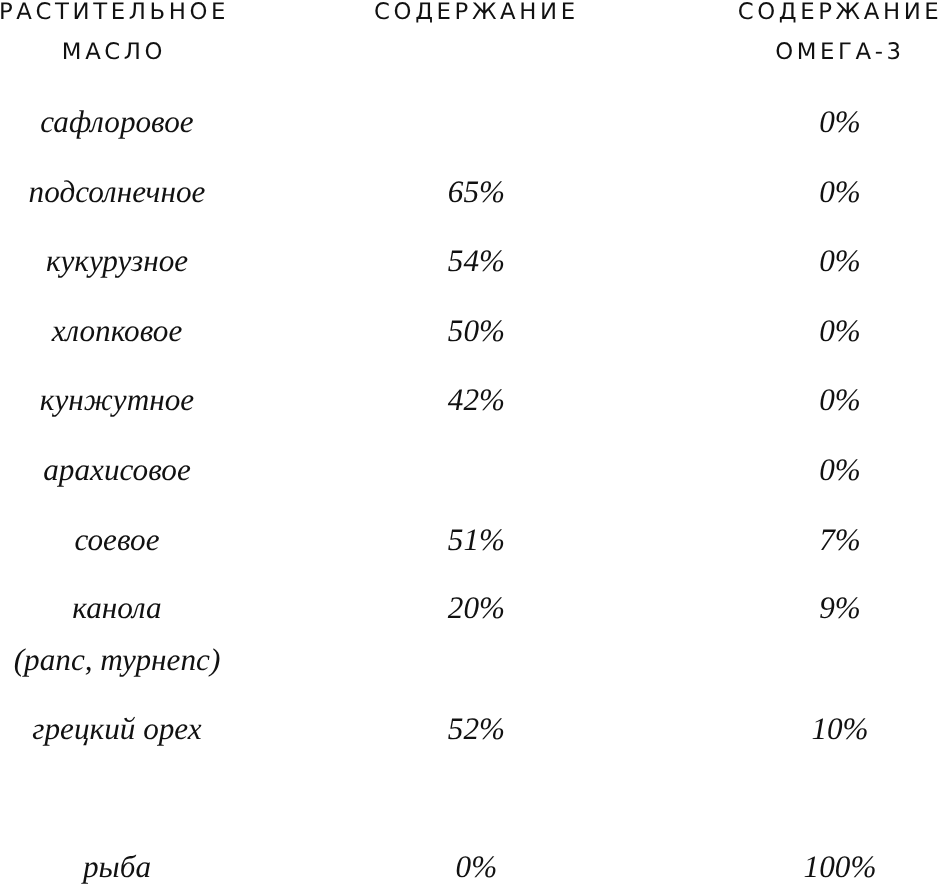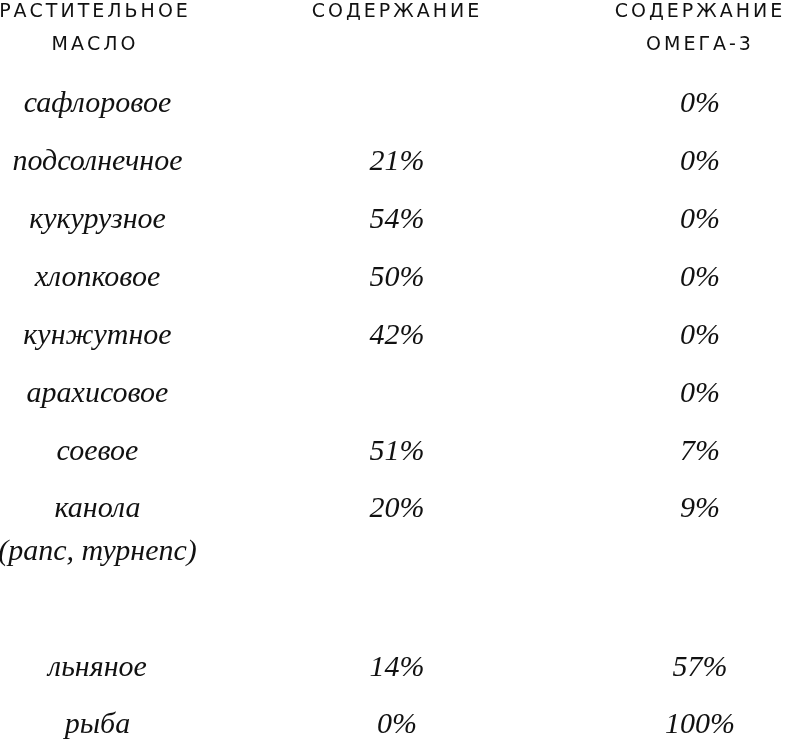--- a/index.html
+++ b/index.html
@@ -36,21 +36,21 @@
     .hdr.c2 { left: 287px; width: 220px; top: -6px; }
     .hdr.c3 { left: 588px; width: 224px; top: -6px; }
 
     .row {
       position: absolute;
       left: 0;
       width: 790px;
       height: 40px;
       font-family: "Liberation Serif", "DejaVu Serif", serif;
       font-style: italic;
-      font-size: 30px;
+      font-size: 26px;
       color: #111111;
     }
     .cell {
       position: absolute;
       top: 0;
       text-align: center;
       white-space: nowrap;
       line-height: 40px;
     }
     .cell.name { left: -5px; width: 205px; }
@@ -82,21 +82,21 @@
     <span>СОДЕРЖАНИЕ</span>
     <span>ОМЕГА-3</span>
   </div>
 
   <div class="row" style="top:82px">
     <div class="cell name">сафлоровое</div>
     <div class="cell o3">0%</div>
   </div>
   <div class="row" style="top:140px">
     <div class="cell name">подсолнечное</div>
-    <div class="cell o6">21%</div>
+    <div class="cell o6">65%</div>
     <div class="cell o3">0%</div>
   </div>
   <div class="row" style="top:198px">
     <div class="cell name">кукурузное</div>
     <div class="cell o6">54%</div>
     <div class="cell o3">0%</div>
   </div>
   <div class="row" style="top:256px">
     <div class="cell name">хлопковое</div>
     <div class="cell o6">50%</div>
@@ -115,24 +115,24 @@
     <div class="cell name">соевое</div>
     <div class="cell o6">51%</div>
     <div class="cell o3">7%</div>
   </div>
   <div class="row" style="top:487px; height:84px">
     <div class="cell name">канола</div>
     <div class="sub">(рапс, турнепс)</div>
     <div class="cell o6">20%</div>
     <div class="cell o3">9%</div>
   </div>
-  <div class="row" style="top:646px">
-    <div class="cell name">льняное</div>
-    <div class="cell o6">14%</div>
-    <div class="cell o3">57%</div>
+  <div class="row" style="top:588px">
+    <div class="cell name">грецкий орех</div>
+    <div class="cell o6">52%</div>
+    <div class="cell o3">10%</div>
   </div>
   <div class="row" style="top:703px">
     <div class="cell name">рыба</div>
     <div class="cell o6">0%</div>
     <div class="cell o3">100%</div>
   </div>
 
 </div>
 
 </body></html>

